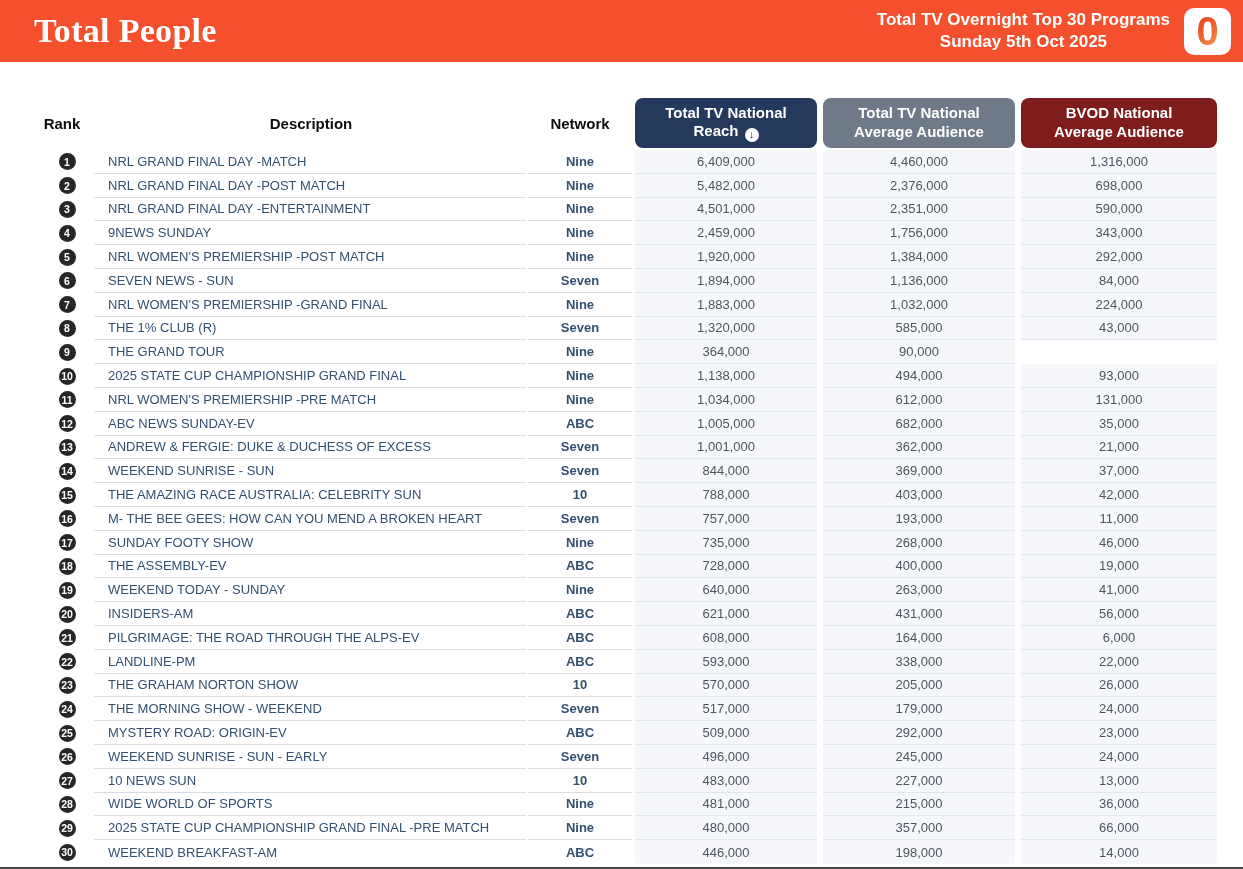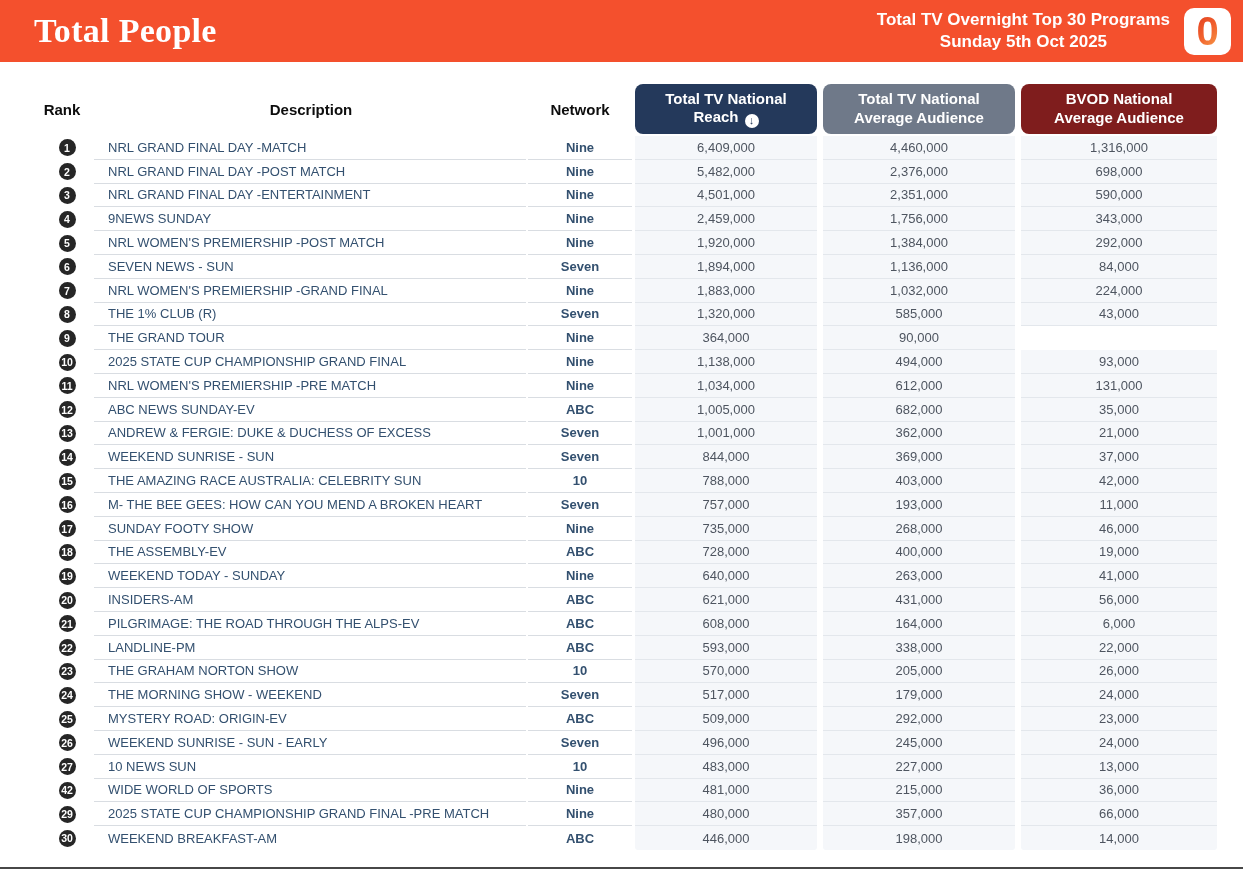--- a/index.html
+++ b/index.html
@@ -41,21 +41,21 @@
     }
   }
 
   
   .table-wrap { margin:0 23px 0 30px; }
   .grid {
     display:grid;
     grid-template-columns:64px 434px 104px 188px 198px 202px;
     align-items:center;
   }
-  .thead { margin-top:22px; height:50px; }
+  .thead { margin-top:36px; height:50px; }
   .th-label {
     font-weight:bold; font-size:15px; color:#0d0d0d; text-align:center;
   }
   .metric-box {
     height:50px; margin:0 3px; border-radius:8px;
     color:#ffffff; font-weight:bold; font-size:15px; line-height:1.25;
     display:flex; flex-direction:column; align-items:center; justify-content:center;
     text-align:center; cursor:pointer;
   }
   .metric-navy  { background:#24395B; }
@@ -435,21 +435,21 @@
     </div>
     <div class="cell-desc">10 NEWS SUN</div>
     <div class="cell-network">10</div>
     <div class="cell-num">483,000</div>
     <div class="cell-num">227,000</div>
     <div class="cell-num">13,000</div>
   </div>
 
   <div class="grid row">
     <div class="cell-rank">
-      <span class="rank-badge">42</span>
+      <span class="rank-badge">28</span>
     </div>
     <div class="cell-desc">WIDE WORLD OF SPORTS</div>
     <div class="cell-network">Nine</div>
     <div class="cell-num">481,000</div>
     <div class="cell-num">215,000</div>
     <div class="cell-num">36,000</div>
   </div>
 
   <div class="grid row">
     <div class="cell-rank">

